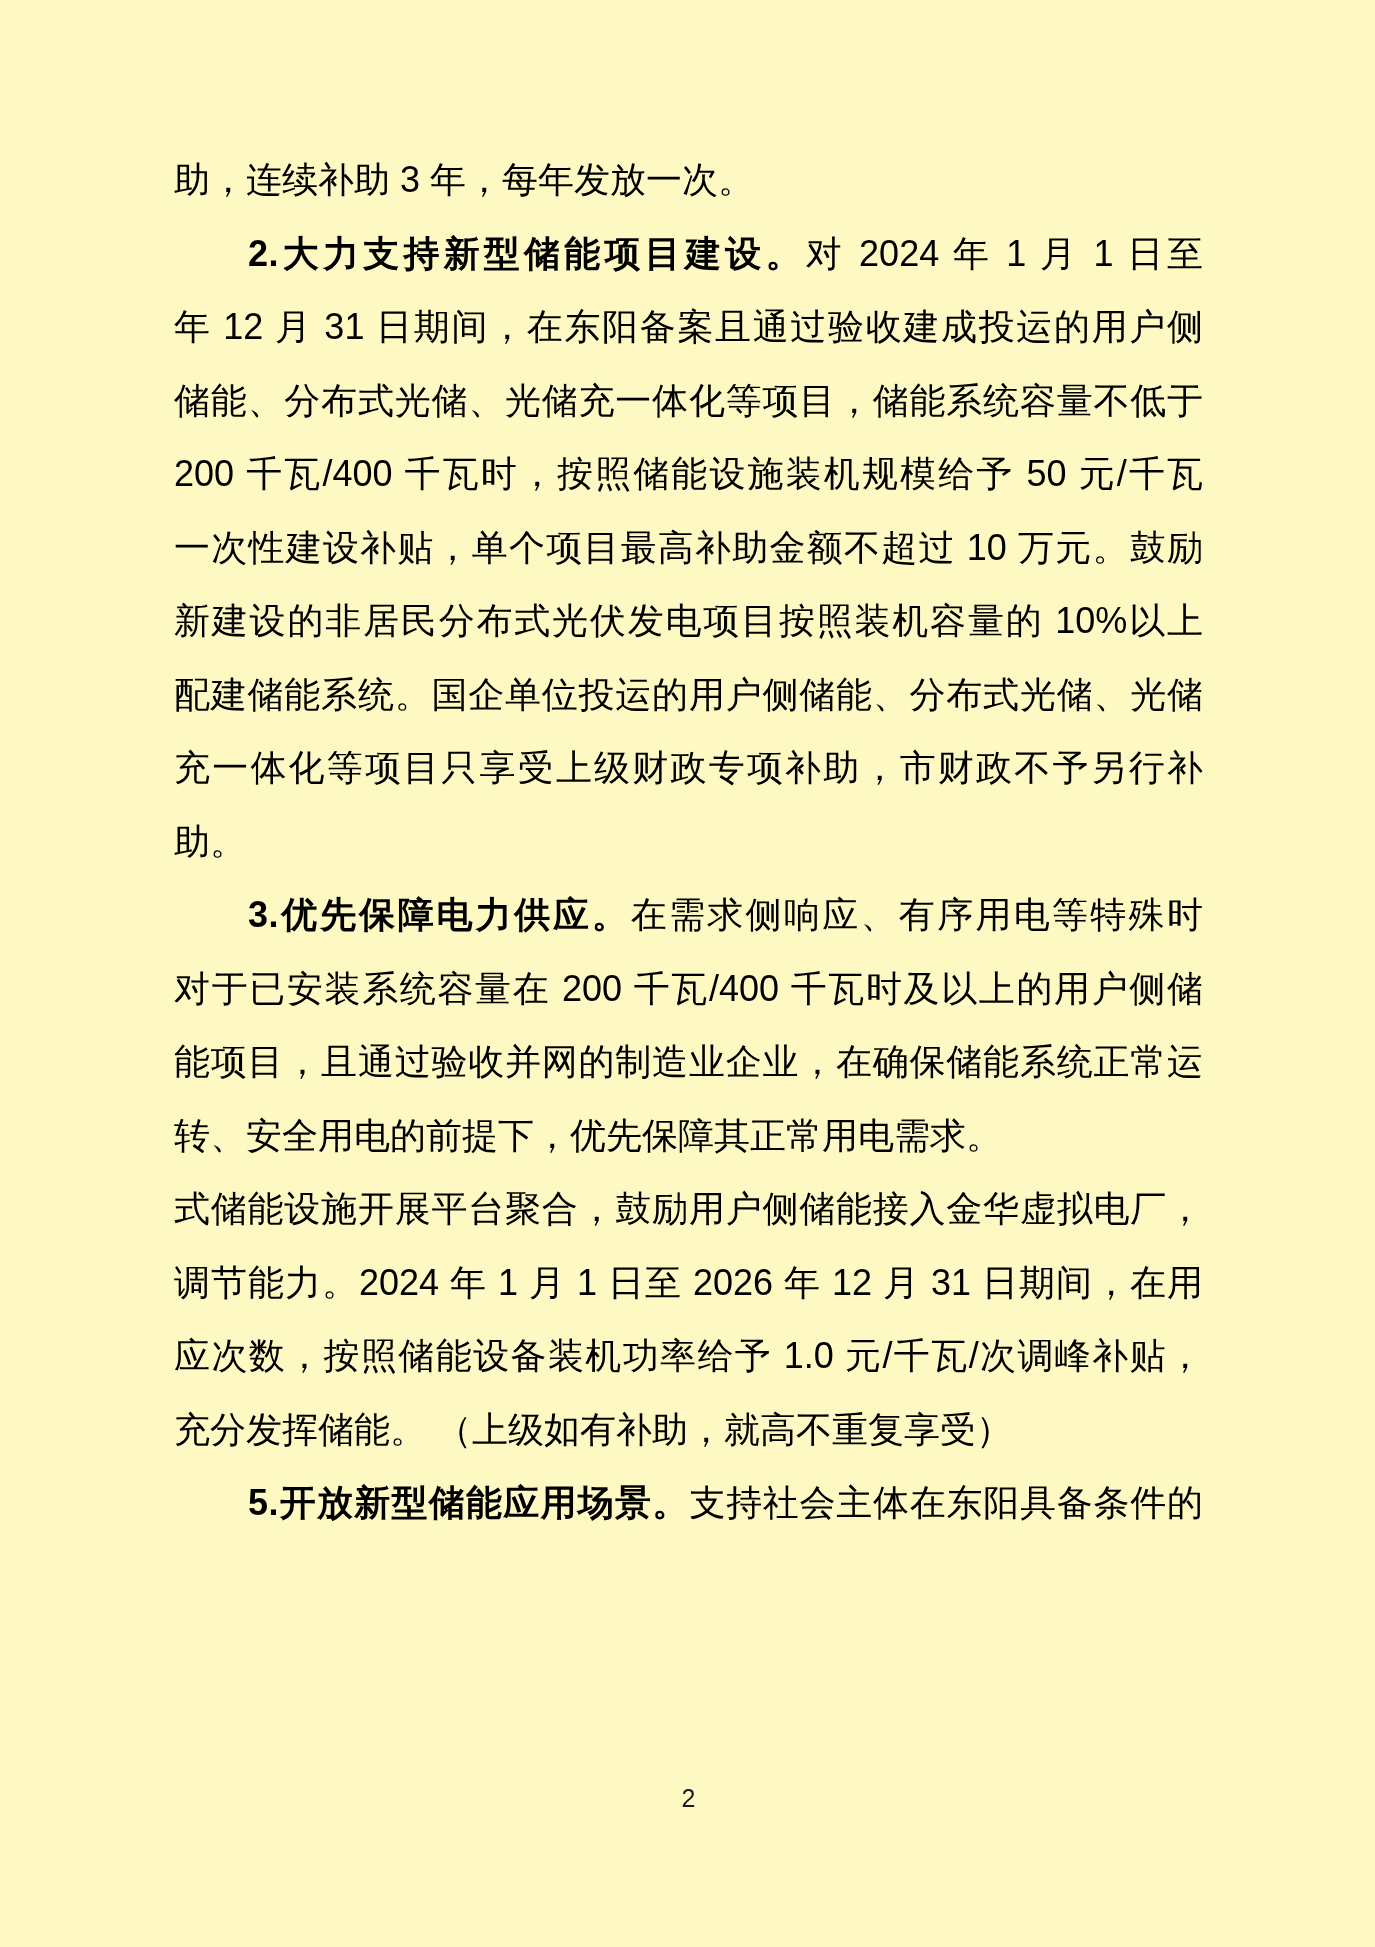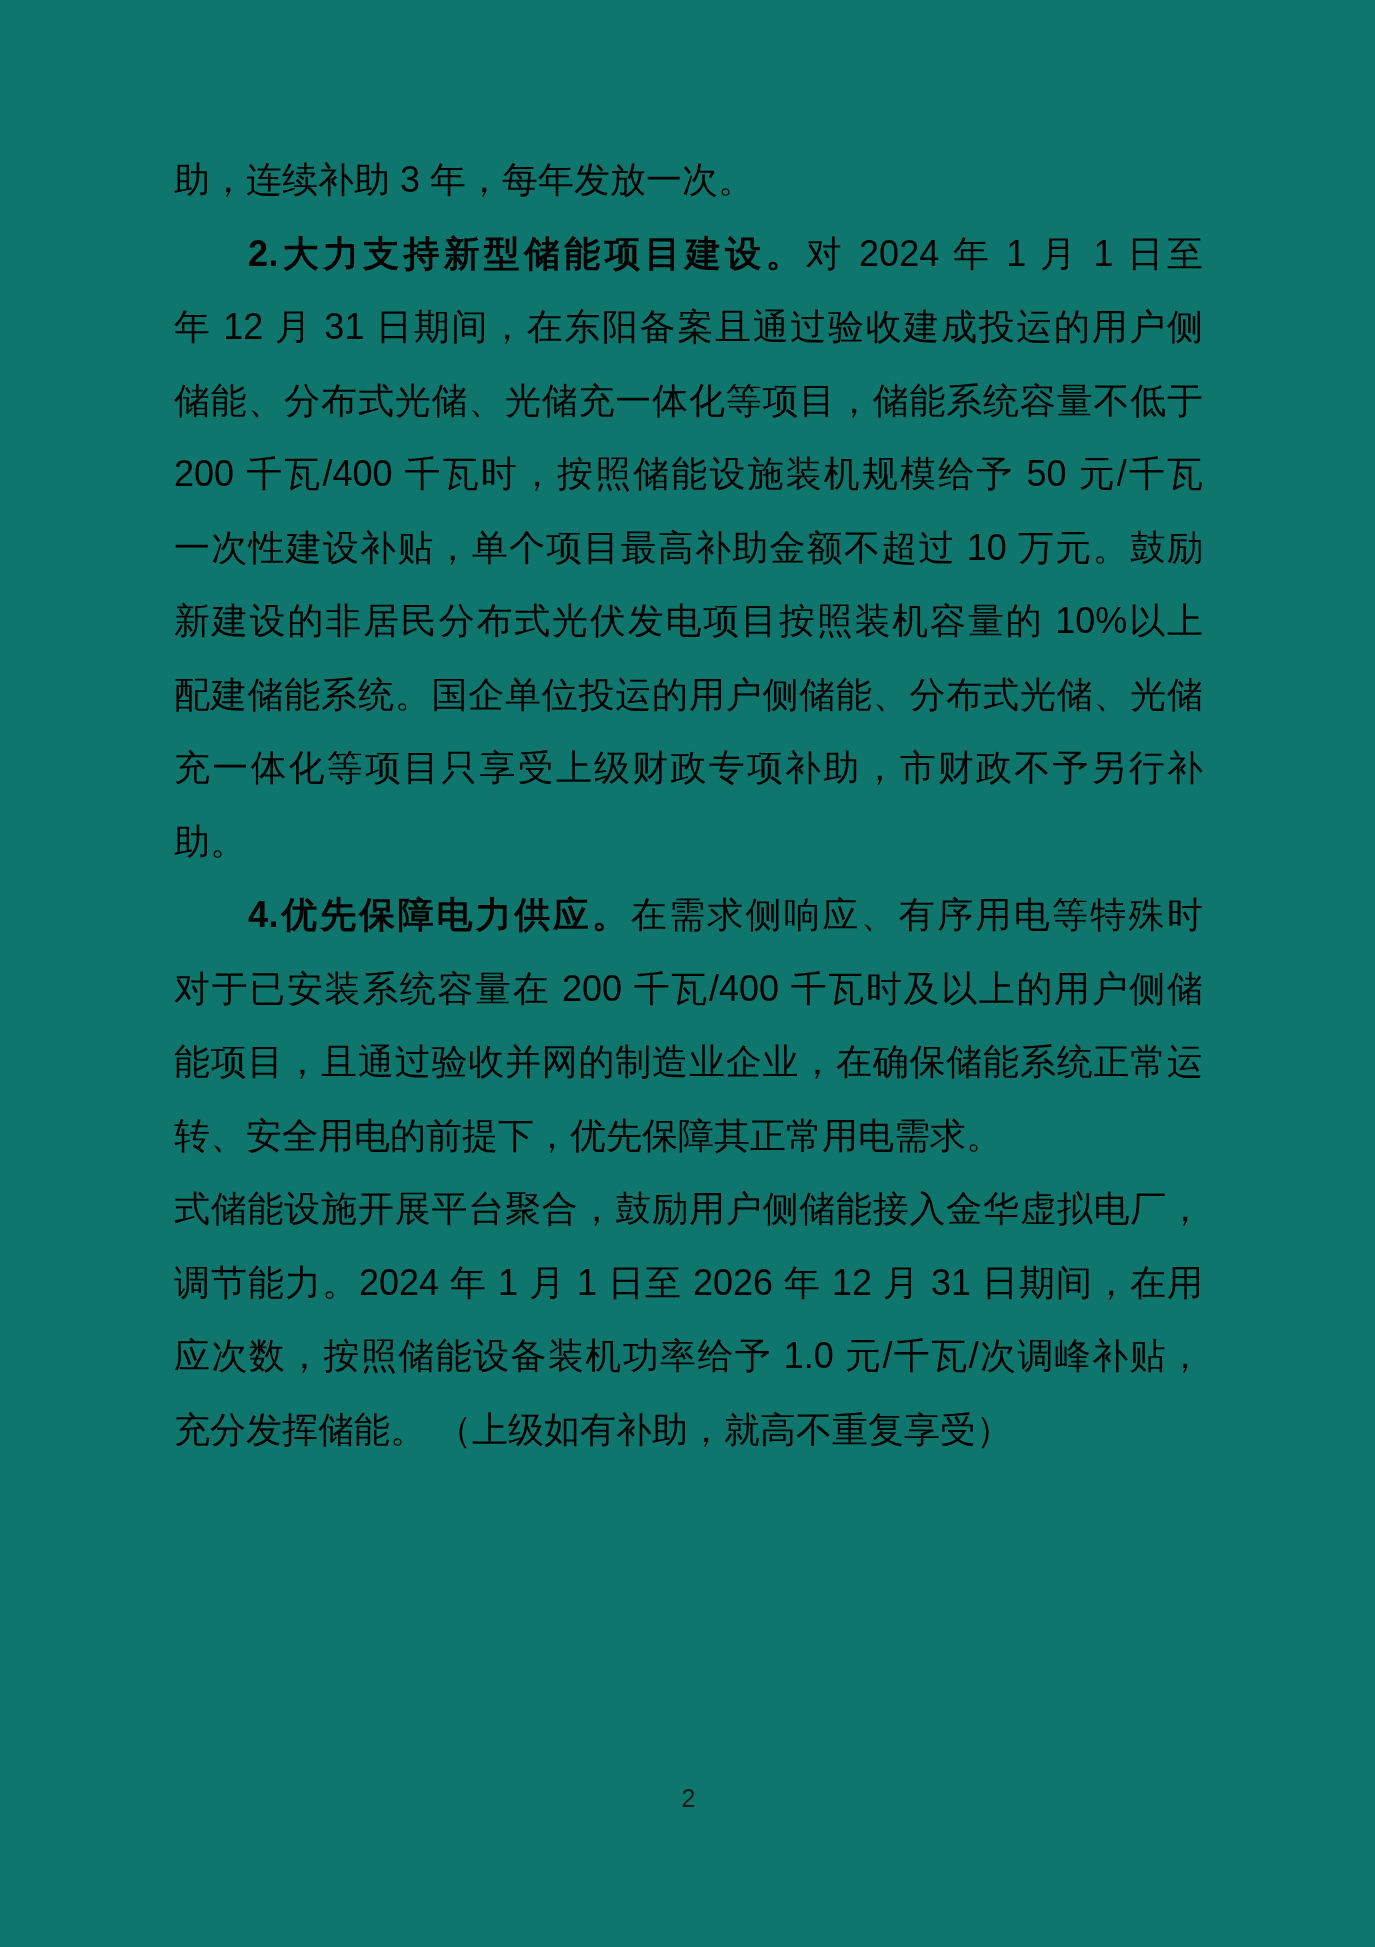--- a/index.html
+++ b/index.html
@@ -11,21 +11,21 @@
     position: relative;
     width: 1375px;
     height: 1947px;
     font-family: "Liberation Sans", "DejaVu Sans", sans-serif;
     color: #000000;
     overflow: hidden;
   }
   .page {
     position: absolute;
     inset: 0;
-    background: #0f766e;
+    background: #fef9c3;
   }
   .content {
     position: absolute;
     left: 174px;
     top: 143px;
     width: 1029px;
   }
   .line {
     box-sizing: border-box;
     width: 100%;
@@ -71,27 +71,28 @@
     <div class="line j indent"><b>2.大力支持新型储能项目建设。</b><span>对 2024 年 1 月 1 日至 2026</span></div>
     <div class="line j"><b></b><span>年 12 月 31 日期间，在东阳备案且通过验收建成投运的用户侧</span></div>
     <div class="line j"><b></b><span>储能、分布式光储、光储充一体化等项目，储能系统容量不低于</span></div>
     <div class="line j"><b></b><span>200 千瓦/400 千瓦时，按照储能设施装机规模给予 50 元/千瓦</span></div>
     <div class="line j"><b></b><span>一次性建设补贴，单个项目最高补助金额不超过 10 万元。鼓励</span></div>
     <div class="line j"><b></b><span>新建设的非居民分布式光伏发电项目按照装机容量的 10%以上</span></div>
     <div class="line j"><b></b><span>配建储能系统。国企单位投运的用户侧储能、分布式光储、光储</span></div>
     <div class="line j"><b></b><span>充一体化等项目只享受上级财政专项补助，市财政不予另行补</span></div>
     <div class="line"><b></b><span>助。</span></div>
 
-    <div class="line j indent"><b>4.优先保障电力供应。</b><span>在需求侧响应、有序用电等特殊时期，</span></div>
+    <div class="line j indent"><b>3.优先保障电力供应。</b><span>在需求侧响应、有序用电等特殊时期，</span></div>
     <div class="line j"><b></b><span>对于已安装系统容量在 200 千瓦/400 千瓦时及以上的用户侧储</span></div>
     <div class="line j"><b></b><span>能项目，且通过验收并网的制造业企业，在确保储能系统正常运</span></div>
     <div class="line"><b></b><span>转、安全用电的前提下，优先保障其正常用电需求。</span></div>
 
     <div class="line j"><b></b><span>式储能设施开展平台聚合，鼓励用户侧储能接入金华虚拟电厂，</span></div>
     <div class="line j"><b></b><span>调节能力。2024 年 1 月 1 日至 2026 年 12 月 31 日期间，在用</span></div>
     <div class="line j"><b></b><span>应次数，按照储能设备装机功率给予 1.0 元/千瓦/次调峰补贴，</span></div>
     <div class="line"><b></b><span>充分发挥储能。 （上级如有补助，就高不重复享受）</span></div>
 
+    <div class="line j indent"><b>5.开放新型储能应用场景。</b><span>支持社会主体在东阳具备条件的</span></div>
 
   </div>
 
   <div class="page-number">2</div>
 </div>
 
 </body></html>

